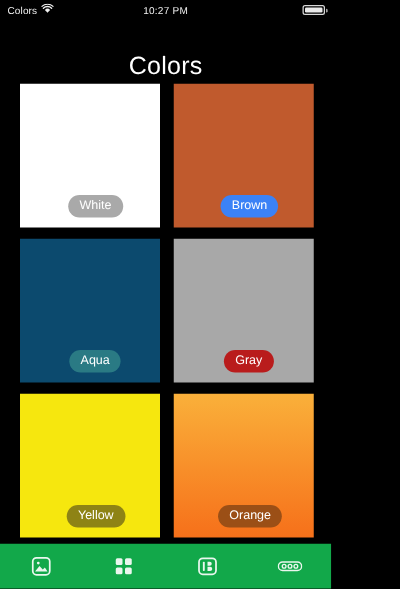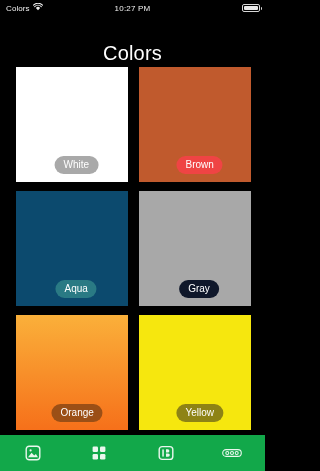--- a/index.html
+++ b/index.html
@@ -114,37 +114,37 @@
 
   <div class="page-title" style="color: rgb(255, 255, 255);">Colors</div>
 
   <div class="grid">
 
     <div class="tile" style="background: rgb(255, 255, 255);">
       <span class="tile-label" style="background: rgb(169, 169, 169); color: rgb(255, 255, 255);">White</span>
     </div>
 
     <div class="tile" style="background: rgb(192, 90, 45);">
-      <span class="tile-label" style="background: #ef4444; color: rgb(255, 255, 255);">Brown</span>
+      <span class="tile-label" style="background: #3b82f6; color: rgb(255, 255, 255);">Brown</span>
     </div>
 
     <div class="tile" style="background: #0c4a6e;">
       <span class="tile-label" style="background: rgb(42, 122, 132); color: rgb(255, 255, 255);">Aqua</span>
     </div>
 
     <div class="tile" style="background: rgb(168, 168, 168);">
-      <span class="tile-label" style="background: #0f172a; color: rgb(255, 255, 255);">Gray</span>
+      <span class="tile-label" style="background: #b91c1c; color: rgb(255, 255, 255);">Gray</span>
+    </div>
+
+    <div class="tile" style="background: rgb(246, 231, 14);">
+      <span class="tile-label" style="background: rgb(142, 131, 21); color: rgb(255, 255, 255);">Yellow</span>
     </div>
 
     <div class="tile" style="background: linear-gradient(rgb(250, 176, 58) 0%, rgb(246, 112, 26) 100%);">
       <span class="tile-label" style="background: rgb(155, 79, 22); color: rgb(255, 255, 255);">Orange</span>
-    </div>
-
-    <div class="tile" style="background: rgb(246, 231, 14);">
-      <span class="tile-label" style="background: rgb(142, 131, 21); color: rgb(255, 255, 255);">Yellow</span>
     </div>
 
   </div>
 
   <div class="tabbar" style="background: rgb(18, 168, 74);">
 
     <div class="tab-item">
       <span>
         <svg width="16" height="16" viewBox="0 0 16 16">
           <rect x="1.2" y="1.2" width="13.6" height="13.6" rx="3" ry="3" fill="none" stroke="#eaf7ee" stroke-width="1.4"></rect>

